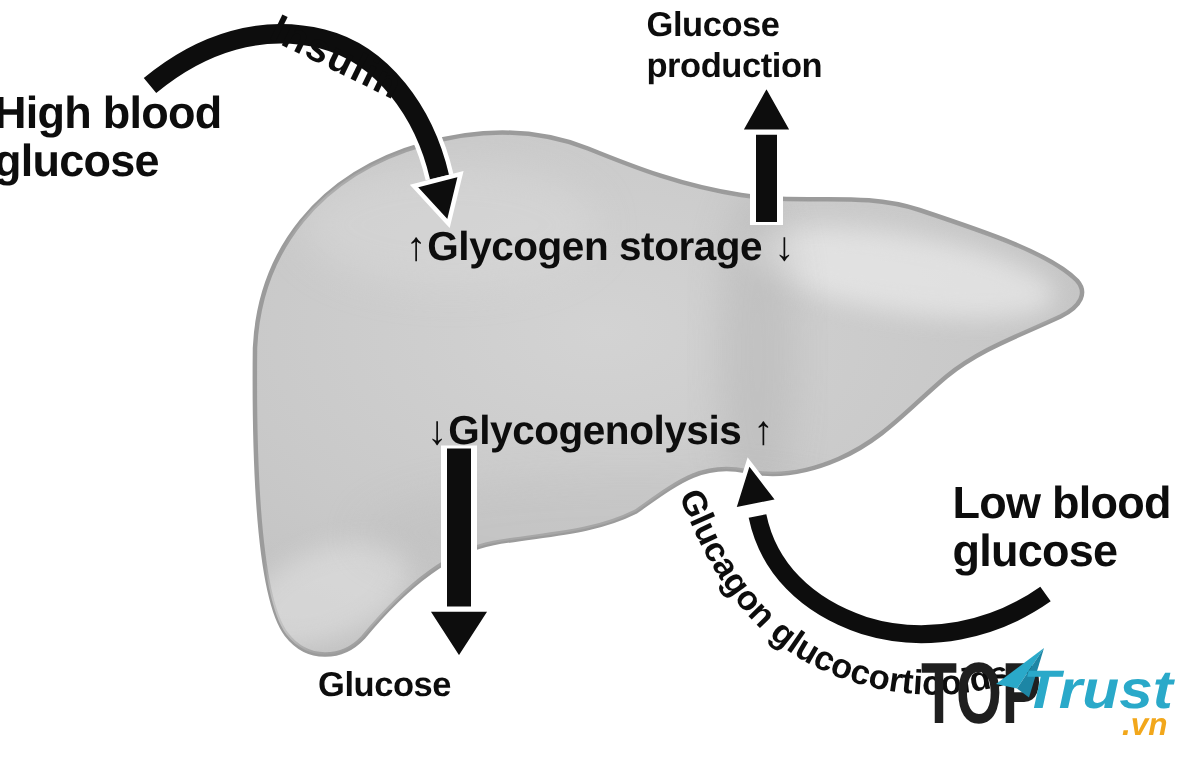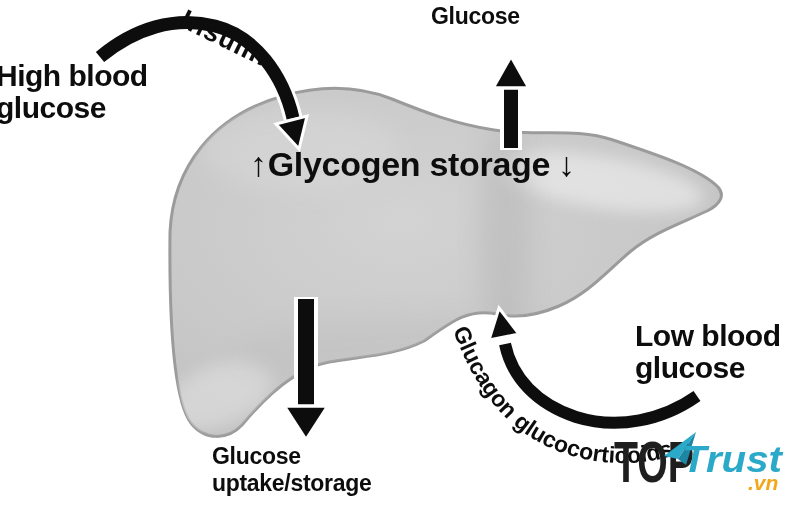--- a/index.html
+++ b/index.html
@@ -23,21 +23,21 @@
   .lbl-high{left:-4px;top:60px;width:172px;}
   .lbl-low{left:635px;top:320px;width:172px;}
   .lbl-production{left:431px;top:3px;width:160px;}
   .lbl-uptake{left:212px;top:443px;width:190px;}
   .lbl-insulin{
     position:absolute;left:189px;top:4px;font-weight:bold;font-size:27px;
     transform:rotate(26deg);transform-origin:0 0;letter-spacing:1px;color:var(--ink);
   }
   .process{
     position:absolute;left:250px;width:300px;text-align:center;
-    font-size:34px;font-weight:bold;line-height:28px;white-space:nowrap;
+    font-size:27px;font-weight:bold;line-height:28px;white-space:nowrap;
     font-family:"Liberation Sans","DejaVu Sans",sans-serif;letter-spacing:-0.3px;
   }
   .process .arr-lead{margin-right:1px;}
   .process .arr-trail{margin-left:8px;}
   .p1{top:150px;} .p2{top:212px;} .p3{top:273px;}
   .watermark{position:absolute;left:608px;top:428px;}
 </style>
 </head>
 <body>
 
@@ -117,34 +117,37 @@
 
   <div class="label headline lbl-high">
     <div>High blood</div>
     <div>glucose</div>
   </div>
 
   <div class="lbl-insulin">Insulin</div>
 
   <div class="label sublabel lbl-production">
     <div>Glucose</div>
+    <div>production</div>
   </div>
 
   <div class="label sublabel lbl-uptake">
     <div>Glucose</div>
-    <div>uptake/storage</div>
   </div>
 
   <div class="label headline lbl-low">
     <div>Low blood</div>
     <div>glucose</div>
   </div>
 
   <div class="process p1">
     <span class="arr-lead">↑</span><span>Glycogen storage</span><span class="arr-trail">↓</span>
+  </div>
+  <div class="process p3">
+    <span class="arr-lead">↓</span><span>Glycogenolysis</span><span class="arr-trail">↑</span>
   </div>
 
   <svg class="watermark" width="192" height="78" viewBox="0 0 192 78">
     <text x="6" y="54" font-size="58" font-weight="bold" textLength="80" lengthAdjust="spacingAndGlyphs" fill="var(--watermark-dark)" font-family="Liberation Sans, DejaVu Sans, sans-serif">TOP</text>
     <g>
       <polygon points="88,4 56,28 70,31" fill="var(--watermark-cyan)"></polygon>
       <polygon points="88,4 70,31 78,37" fill="var(--watermark-cyan-dark)"></polygon>
     </g>
     <text x="74" y="44" font-size="36" font-weight="bold" font-style="italic" textLength="100" lengthAdjust="spacingAndGlyphs" fill="var(--watermark-cyan)" font-family="Liberation Sans, DejaVu Sans, sans-serif">Trust</text>
     <text x="140" y="62" font-size="21" font-weight="bold" font-style="italic" fill="var(--watermark-orange)" font-family="Liberation Sans, DejaVu Sans, sans-serif">.vn</text>

